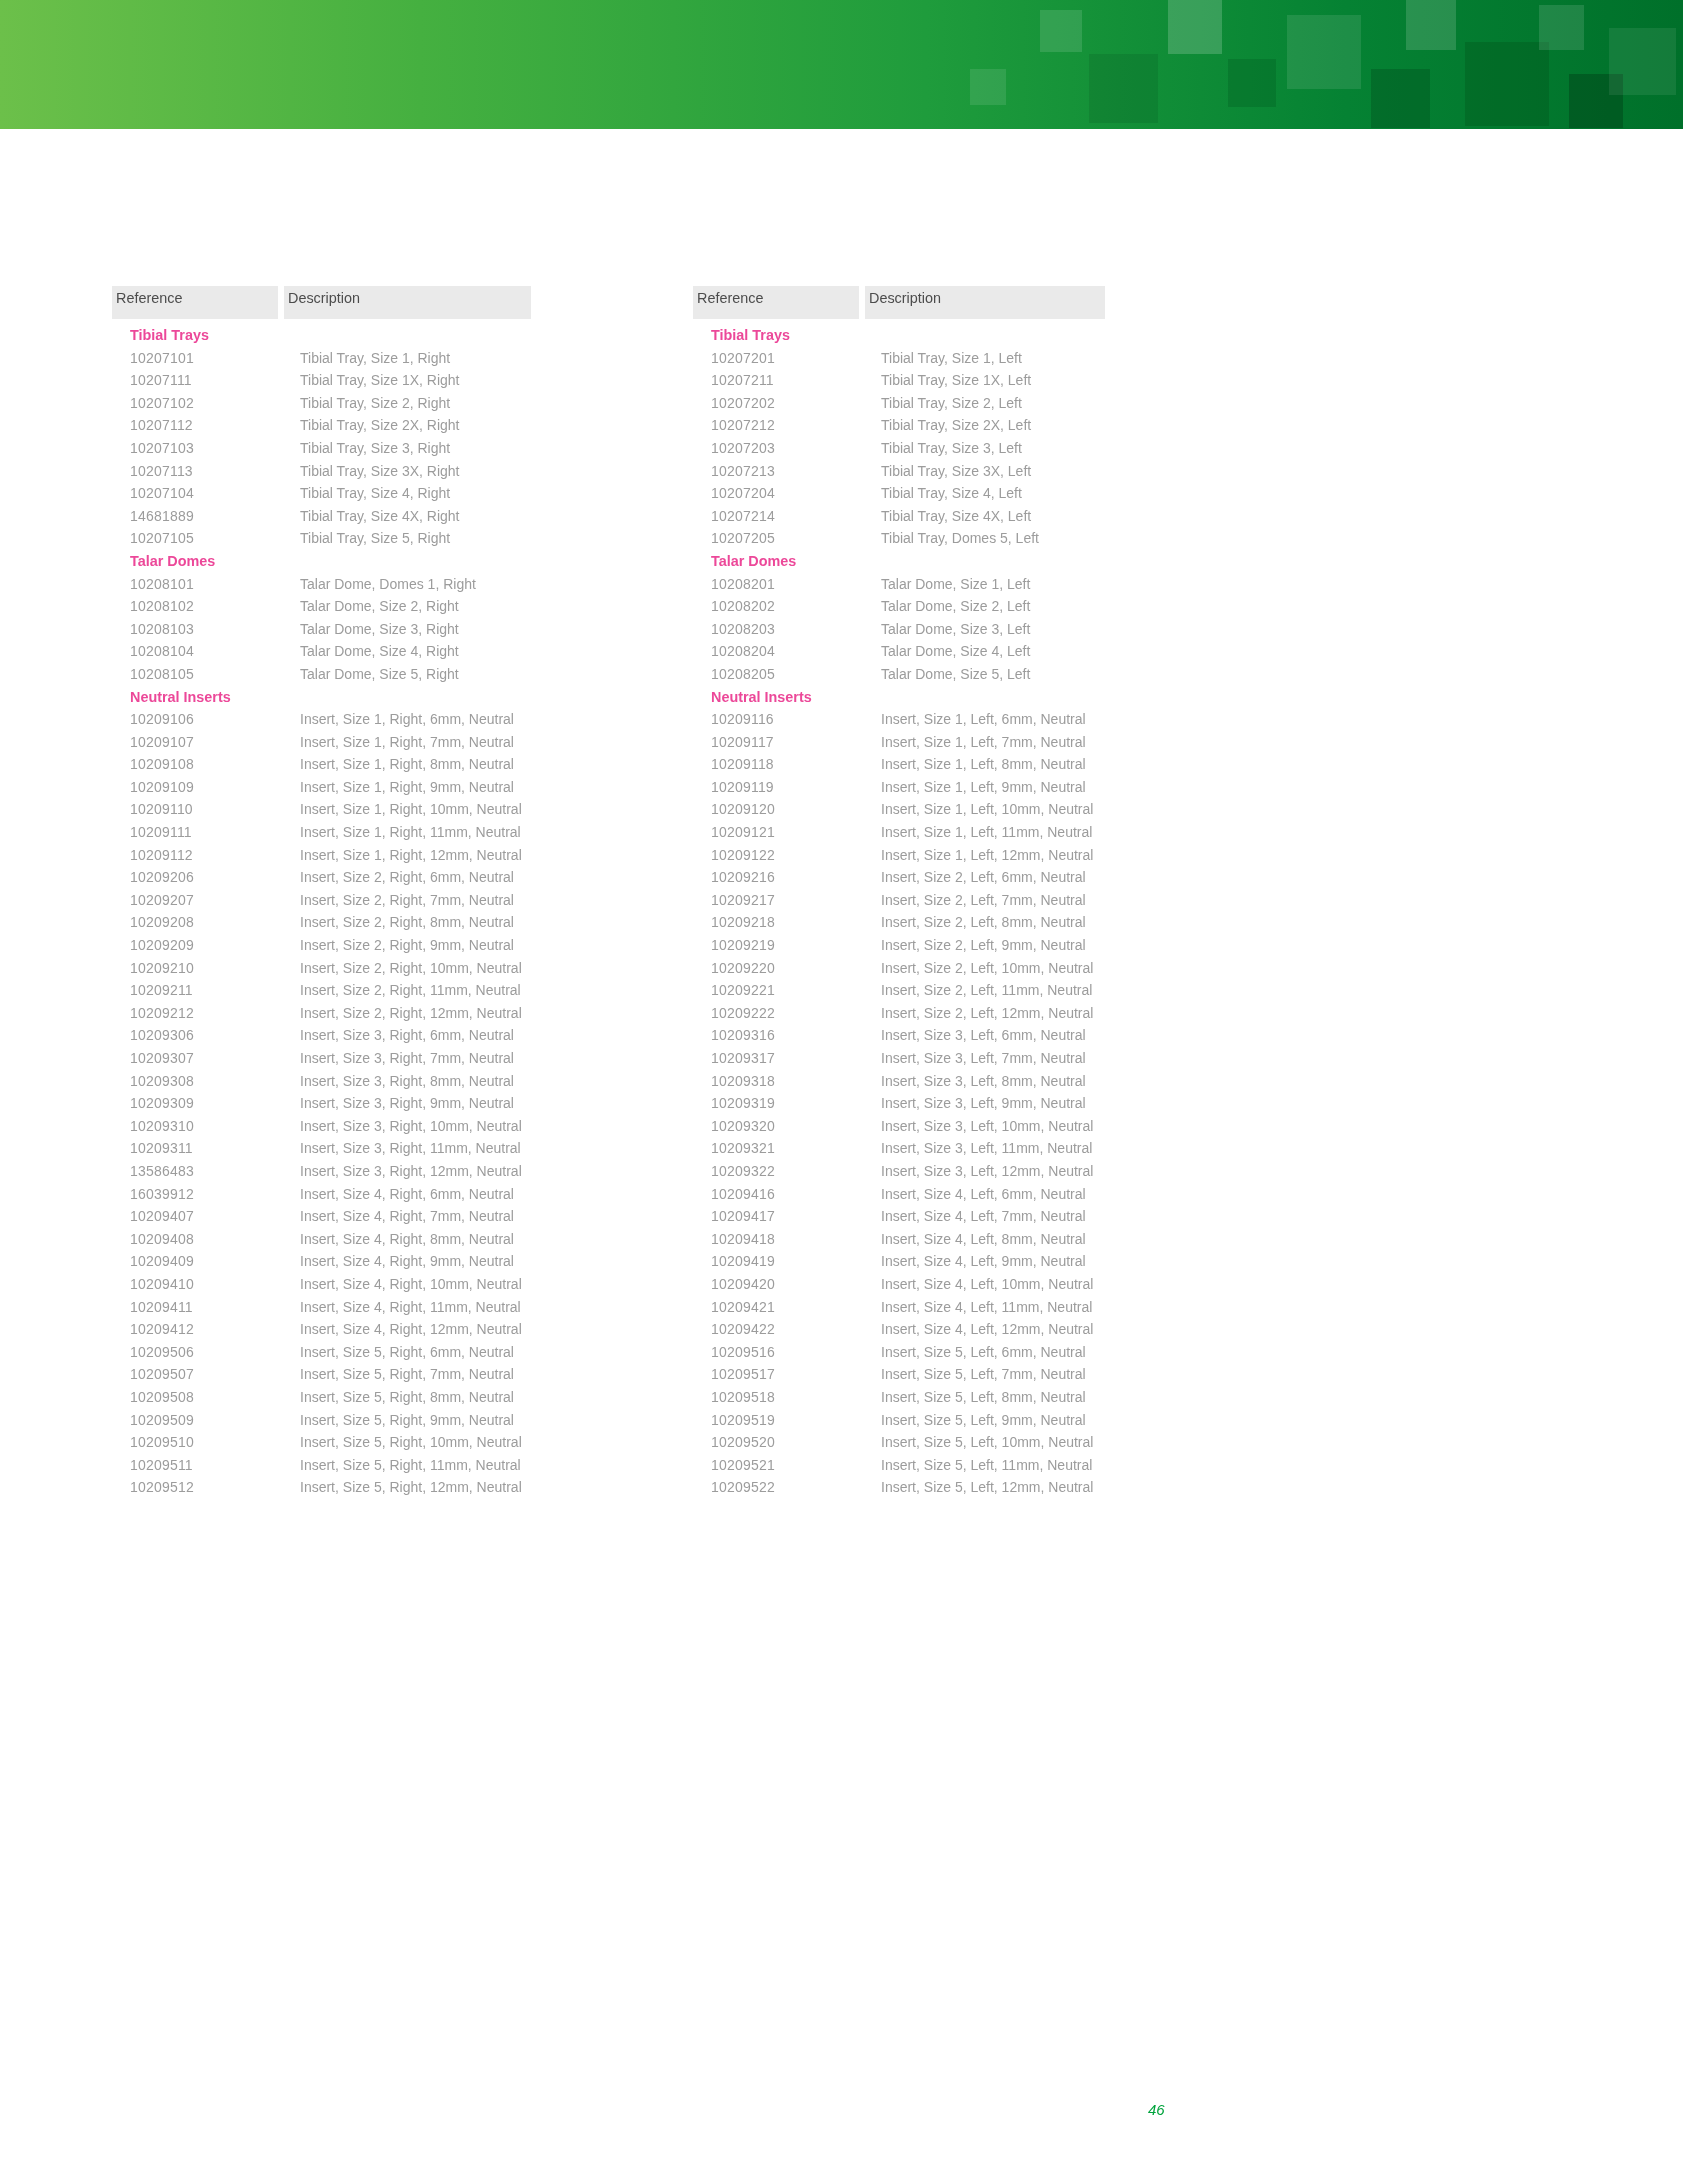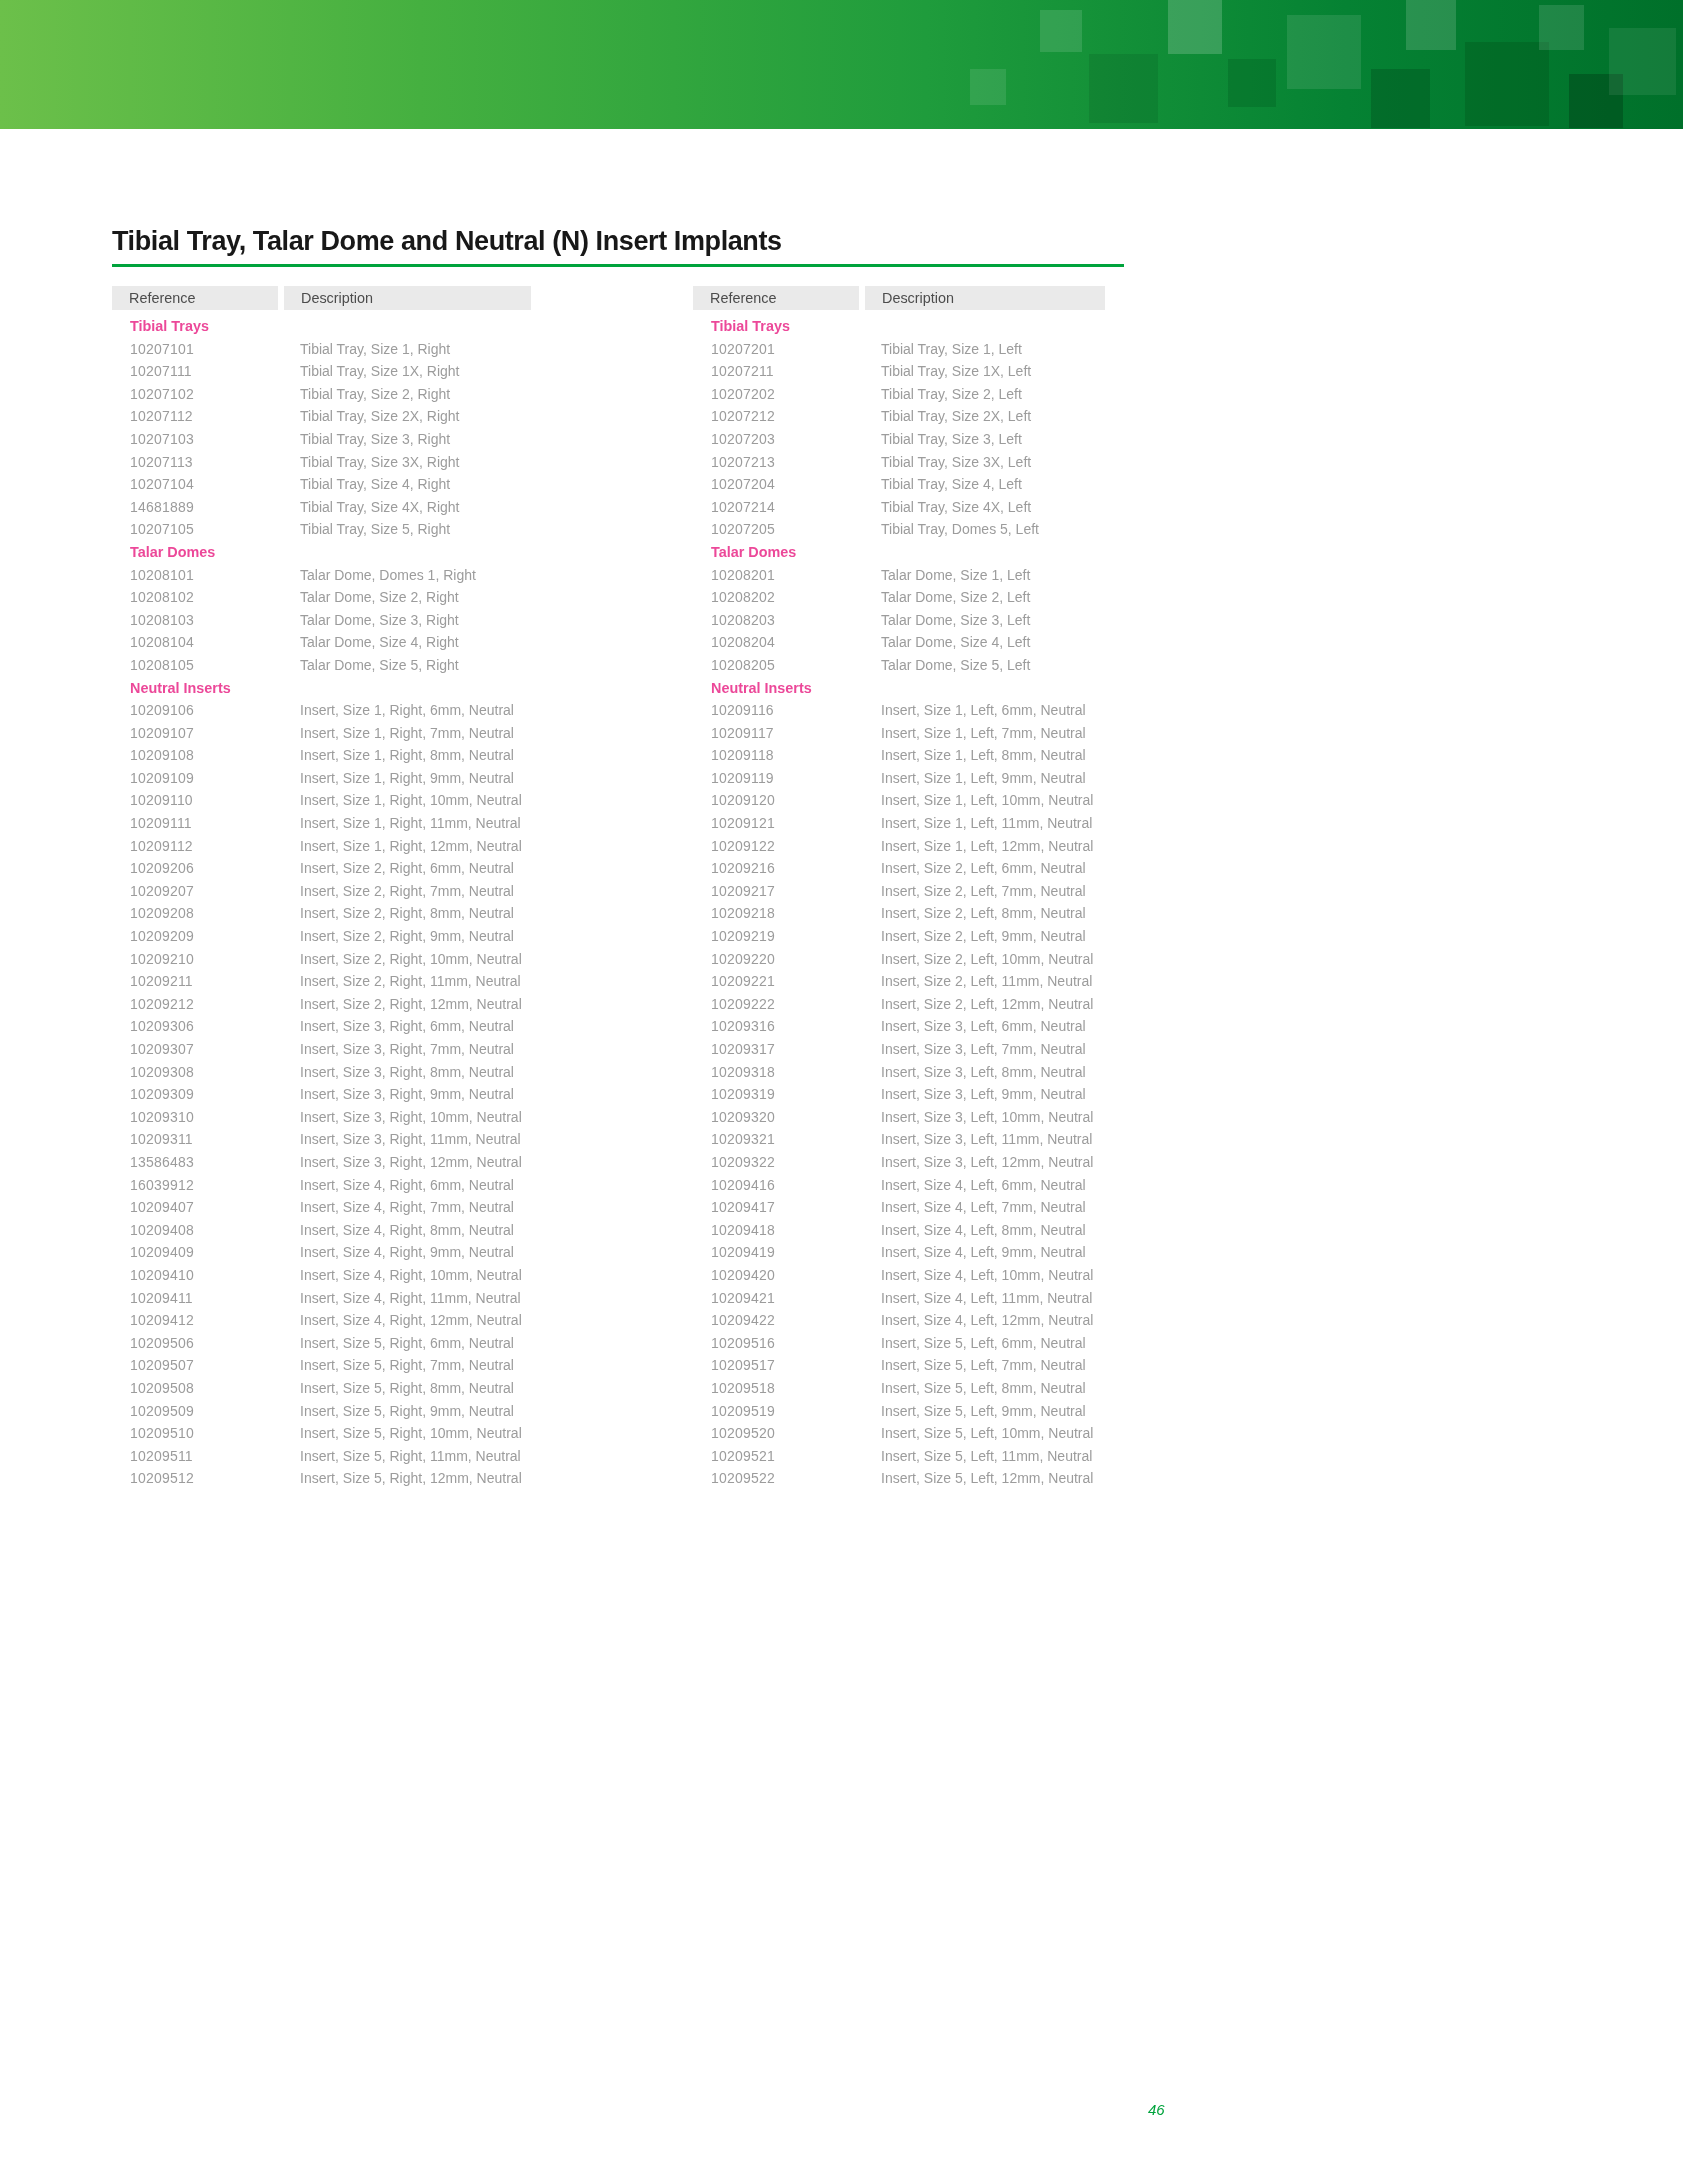--- a/index.html
+++ b/index.html
@@ -34,24 +34,24 @@
   .title-rule { height: 3px; background: #00A33C; margin-top: 7px; }
 
   
   .col { position: absolute; top: 286px; font-size: 14px; }
   .col-left  { left: 112px; width: 419px; }
   .col-right { left: 693px; width: 412px; }
 
   .hdr-row { display: flex; gap: 6px; margin-bottom: 5px; }
   .hdr-cell {
     background: #EAEAEA;
-    height: 24px; line-height: 24px;
+    height: 33px; line-height: 24px;
     color: #4c4c4c;
     font-size: 14.4px;
-    padding-left: 17px;
+    padding-left: 4px;
     box-sizing: border-box;
   }
   .hdr-ref  { width: 166px; flex: none; }
   .hdr-desc { flex: 1; }
 
   .section-heading {
     color: #ec4899;
     font-weight: bold;
     font-size: 14.4px;
     height: 22.6px; line-height: 22.6px;
@@ -91,24 +91,20 @@
       <div class="sq" style="left:1287px; top:15px; width:74px; height:74px; background:rgba(255,255,255,0.10);"></div>
       <div class="sq" style="left:1371px; top:69px; width:59px; height:59px; background:rgba(0,60,20,0.28);"></div>
       <div class="sq" style="left:1406px; top:0px;  width:50px; height:50px; background:rgba(255,255,255,0.15);"></div>
       <div class="sq" style="left:1465px; top:42px; width:84px; height:84px; background:rgba(0,80,25,0.32);"></div>
       <div class="sq" style="left:1539px; top:5px;  width:45px; height:45px; background:rgba(255,255,255,0.12);"></div>
       <div class="sq" style="left:1569px; top:74px; width:54px; height:54px; background:rgba(0,50,18,0.35);"></div>
       <div class="sq" style="left:1609px; top:28px; width:67px; height:67px; background:rgba(255,255,255,0.08);"></div>
     </div>
   </div>
 
-  <div class="title-wrap">
-    <h1 class="page-title">Tibial Tray, Talar Dome and Neutral (N) Insert Implants</h1>
-    <div class="title-rule"></div>
-  </div>
 
   <div class="col col-left">
     <div class="hdr-row">
       <div class="hdr-cell hdr-ref">Reference</div>
       <div class="hdr-cell hdr-desc">Description</div>
     </div>
   <div class="section-heading">Tibial Trays</div>
       <div class="row">
         <span class="cell-ref">10207101</span>
         <span class="cell-desc">Tibial Tray, Size 1, Right</span>

